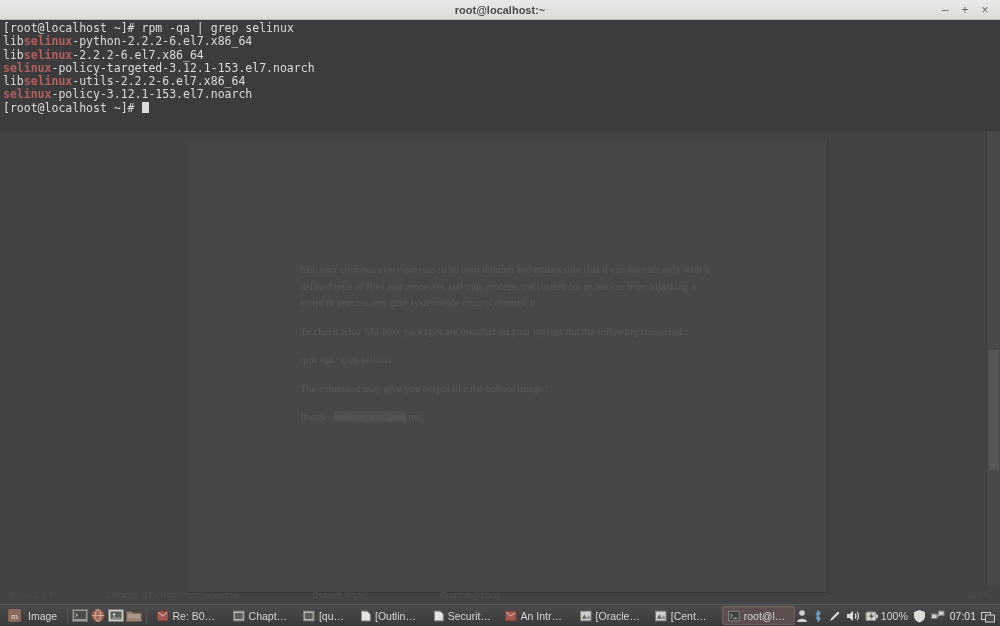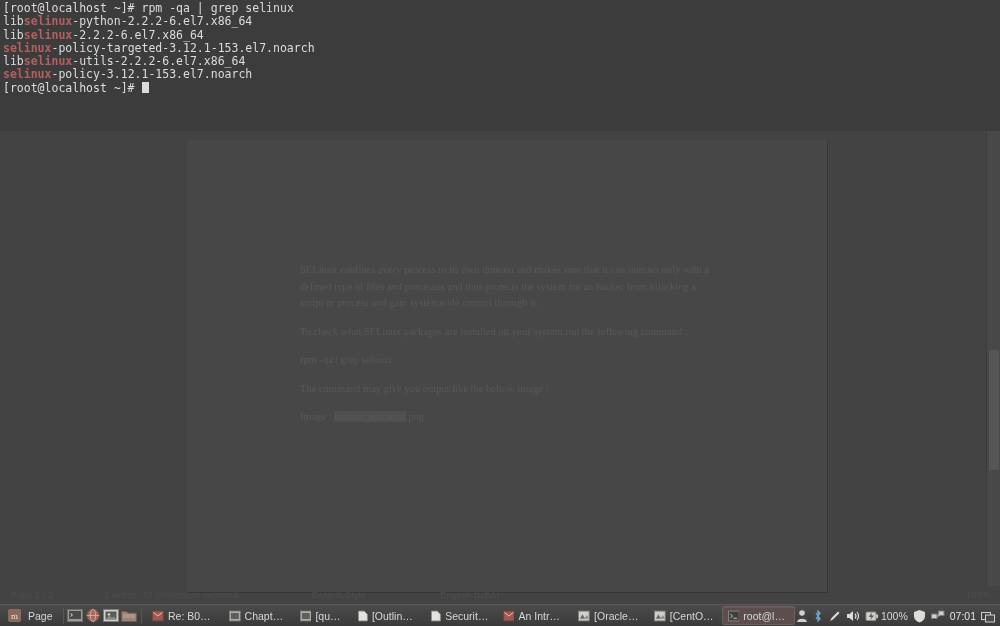--- a/index.html
+++ b/index.html
@@ -229,33 +229,39 @@
     <div id="writer-status">
       <span style="left:10px">Page 2 / 2</span>
       <span style="left:104px">1 words, 17 characters selected</span>
       <span style="left:312px">Default Style</span>
       <span style="left:440px">English (USA)</span>
       <span style="left:966px">100%</span>
     </div>
   </div>
 
   <div id="terminal">
+    <div id="term-titlebar">
+      <div id="term-title">root@localhost:~</div>
+      <div class="wbtn" id="btn-min">–</div>
+      <div class="wbtn" id="btn-max">+</div>
+      <div class="wbtn" id="btn-close">×</div>
+    </div>
     <div id="term-body"><div><span>[root@localhost ~]#</span><span> rpm -qa | grep selinux</span></div><div><span>lib</span><span class="hl">selinux</span><span>-python-2.2.2-6.el7.x86_64</span></div><div><span>lib</span><span class="hl">selinux</span><span>-2.2.2-6.el7.x86_64</span></div><div><span class="hl">selinux</span><span>-policy-targeted-3.12.1-153.el7.noarch</span></div><div><span>lib</span><span class="hl">selinux</span><span>-utils-2.2.2-6.el7.x86_64</span></div><div><span class="hl">selinux</span><span>-policy-3.12.1-153.el7.noarch</span></div><div><span>[root@localhost ~]#</span><span> </span><span class="cursor"></span></div></div>
   </div>
 
   <div id="taskbar">
 
     <div id="menu-btn">
       <span class="launcher">
         <svg class="ico" width="15" height="15" viewBox="0 0 15 15">
           <rect x="1" y="1" width="13" height="13" rx="2" fill="#8a6a5c"></rect>
           <text x="7.5" y="11" font-size="9" font-family="Liberation Serif, serif" fill="#e8e0d8" text-anchor="middle">m</text>
         </svg>
       </span>
-      <span>Page</span>
+      <span>Image</span>
     </div>
 
     <div class="tb-sep"></div>
 
     <span class="launcher">
       <svg class="ico" width="16" height="15" viewBox="0 0 16 15">
         <rect x="0.5" y="1.5" width="15" height="12" fill="#9a9a96" stroke="#6e6e6a"></rect>
         <rect x="2" y="3" width="12" height="8" fill="#4a4a48"></rect>
         <path d="M3.5 5.5 L5.5 7 L3.5 8.5" stroke="#d8d8d4" fill="none" stroke-width="1"></path>
       </svg>

